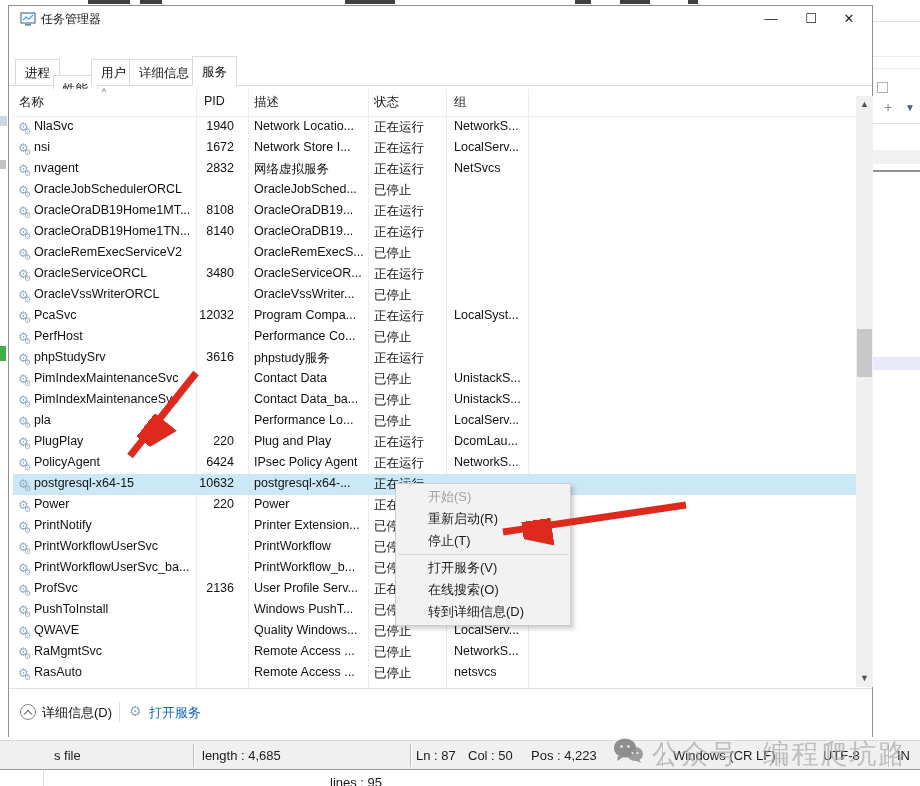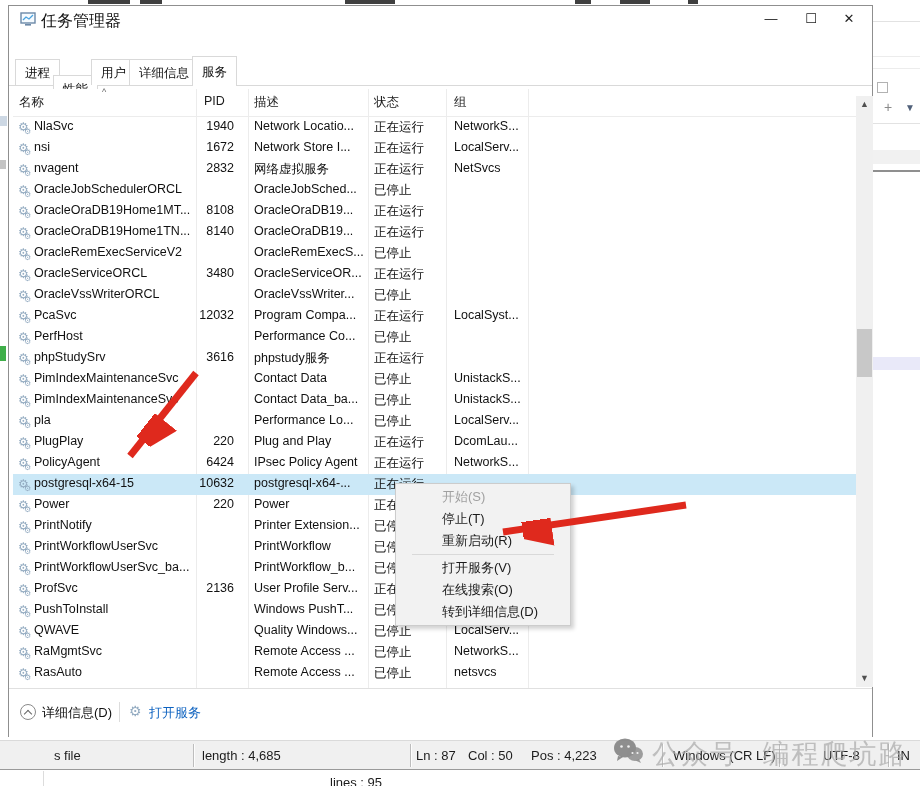--- a/index.html
+++ b/index.html
@@ -15,21 +15,21 @@
   .bg-plus { position:absolute; left:884px; top:100px; color:#8a8a8a; font-size:14px; line-height:14px; }
   .bg-caret { position:absolute; left:905px; top:102px; color:#51617a; font-size:10px; line-height:12px; }
   .bg-lavender { position:absolute; left:873px; top:357px; width:47px; height:13px; background:#e9e9f9; }
   .edge-frag { position:absolute; left:0; }
 
   
   .tm-window { position:absolute; left:8px; top:5px; width:865px; height:732px;
     background:#fff; border:1px solid #8f8f8f; }
   .titlebar { position:absolute; left:0; top:0; width:100%; height:26px; background:#fff; }
   .tm-icon { position:absolute; left:11px; top:6px; }
-  .tm-title { position:absolute; left:32px; top:5px; font-size:16px; color:#111; }
+  .tm-title { position:absolute; left:32px; top:5px; font-size:12px; color:#111; }
   .winbtn { position:absolute; top:2px; width:34px; height:22px; text-align:center;
     font-size:13px; color:#222; line-height:22px; cursor:default; }
   .btn-min { right:84px; } .btn-max { right:44px; } .btn-close { right:6px; }
 
   .menubar { position:absolute; left:0; top:26px; width:100%; height:24px; background:#fff; }
   .menu-item { position:absolute; top:4px; font-size:12.5px; color:#111; }
 
   .tabbar { position:absolute; left:0; top:50px; width:100%; height:30px; }
   .tabline { position:absolute; left:0; top:29px; width:100%; height:1px; background:#d9d9d9; }
   .tab { position:absolute; top:3px; height:26px; background:#fff; border:1px solid #d9d9d9;
@@ -69,21 +69,21 @@
     border-radius:50%; }
   .chev-up { position:absolute; left:4px; top:6px; width:6px; height:6px;
     border-left:1.6px solid #666; border-top:1.6px solid #666; transform:rotate(45deg); }
   .expander-label { position:absolute; left:33px; top:15px; font-size:13px; color:#111; }
   .footer-sep { position:absolute; left:110px; top:13px; width:1px; height:20px; background:#dcdcdc; }
   .footer-gear { position:absolute; left:120px; top:14px; color:#93abc1; font-size:14px; }
   .open-svc { position:absolute; left:140px; top:15px; font-size:13px; color:#0f63c0; text-decoration:none; }
 
   
   .ctx-menu { position:absolute; left:395px; top:483px; width:176px; background:#f2f2f2;
-    border:1px solid #cccccc; box-shadow:3px 3px 4px rgba(0,0,0,0.18); z-index:20; padding:2px 14px; }
+    border:1px solid #cccccc; box-shadow:3px 3px 4px rgba(0,0,0,0.18); z-index:20; padding:2px 0; }
   .ctx-item { height:22px; line-height:22px; padding-left:32px; font-size:13px; color:#1a1a1a; }
   .ctx-item.disabled { color:#a0a0a0; }
   .ctx-sep { height:1px; background:#d9d9d9; margin:2px 2px; }
 
   
   .arrows { position:absolute; left:0; top:0; width:920px; height:786px; z-index:30; pointer-events:none; }
 
   
   .statusbar { position:absolute; left:0; top:740px; width:920px; height:30px; background:#f0f0f0;
     border-top:1px solid #dadada; border-bottom:1px solid #9a9a9a; font-size:13px; color:#1c1c1c; z-index:10; }
@@ -399,22 +399,22 @@
         </span>
       <span class="expander-label">详细信息(D)</span>
       <span class="footer-sep"></span>
       <span class="footer-gear">⚙</span>
       <a class="open-svc">打开服务</a>
     </div>
   </div>
 
   <div class="ctx-menu">
       <div class="ctx-item disabled">开始(S)</div>
+      <div class="ctx-item">重新启动(R)</div>
       <div class="ctx-item">停止(T)</div>
-      <div class="ctx-item">重新启动(R)</div>
       <div class="ctx-sep"></div>
       <div class="ctx-item">打开服务(V)</div>
       <div class="ctx-item">在线搜索(O)</div>
       <div class="ctx-item">转到详细信息(D)</div>
     </div>
 
   <svg class="arrows">
     <defs>
       <marker id="ah" markerWidth="4.2" markerHeight="4" refX="7" refY="3" orient="auto">
         <path d="M0,0 L8,3 L0,6 Z" fill="#df291d"></path>

